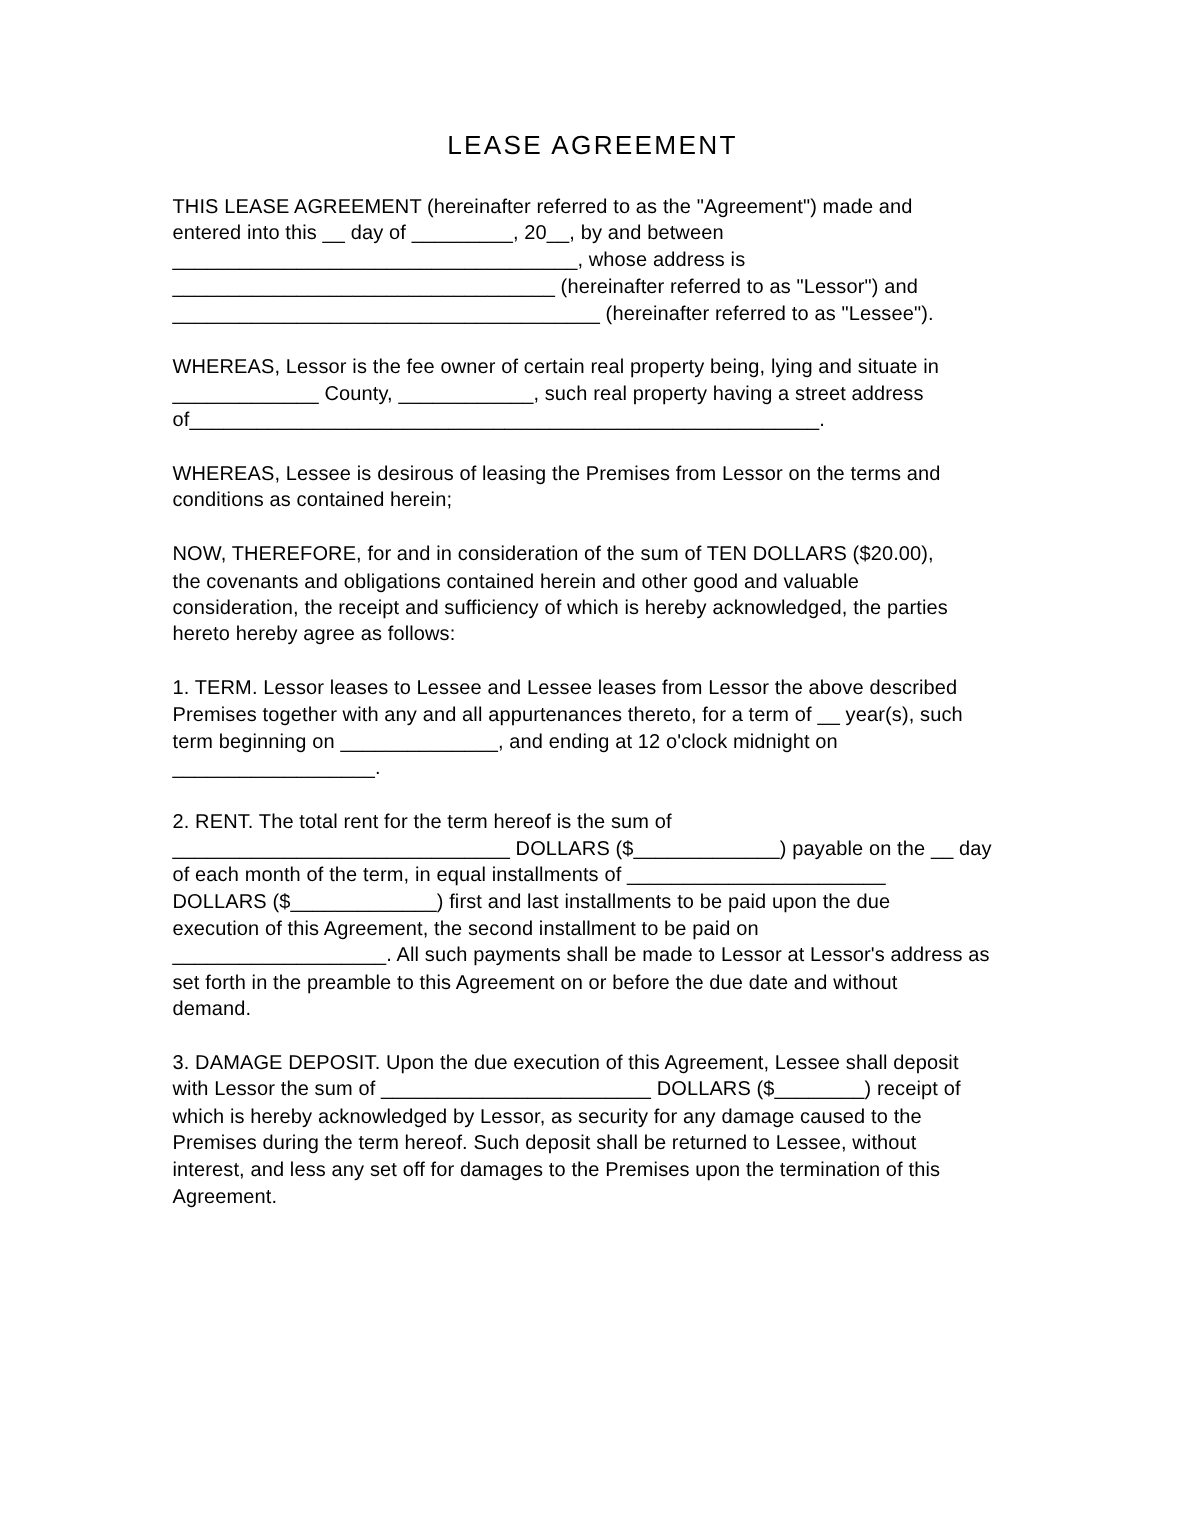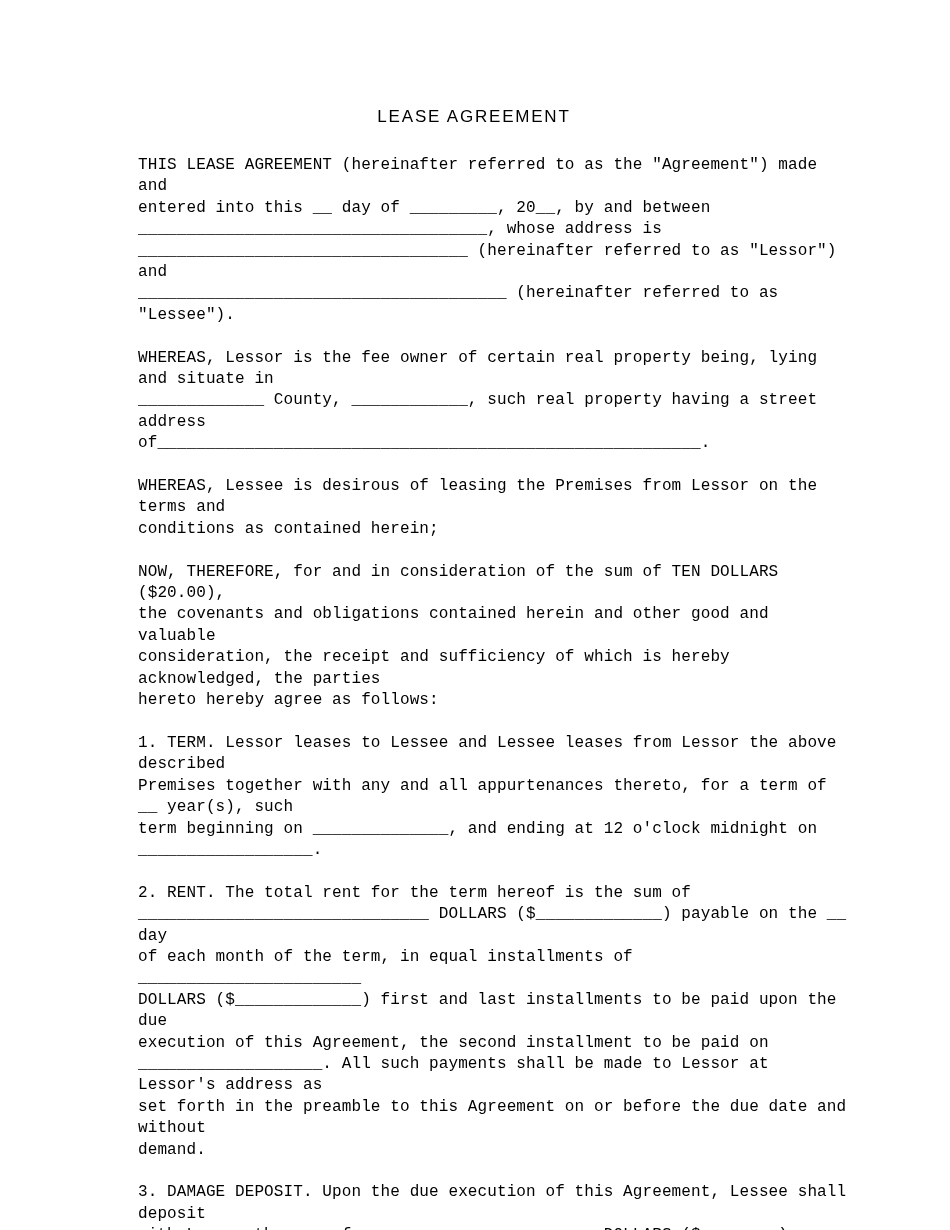--- a/index.html
+++ b/index.html
@@ -22,30 +22,29 @@
     left: 138px;
     top: 106px;
     width: 712px;
     font-size: 16px;
     line-height: 21.4px;
     letter-spacing: 0.1px;
   }
   .title {
     width: 672px;
     margin: 0 0 27px 0;
-    font-size: 17px;
+    font-size: 21px;
     line-height: 22px;
     font-weight: normal;
     letter-spacing: 1.8px;
     text-align: center;
   }
   .para {
     margin: 0 0 21.4px 0;
     white-space: pre-line; 
-    font-family: Liberation Mono, monospace;
   }
 </style>
 </head>
 <body>
 
 <div class="page">
   <main class="doc">
     <h1 class="title">LEASE AGREEMENT</h1>
 
     <p class="para">THIS LEASE AGREEMENT (hereinafter referred to as the "Agreement") made and

